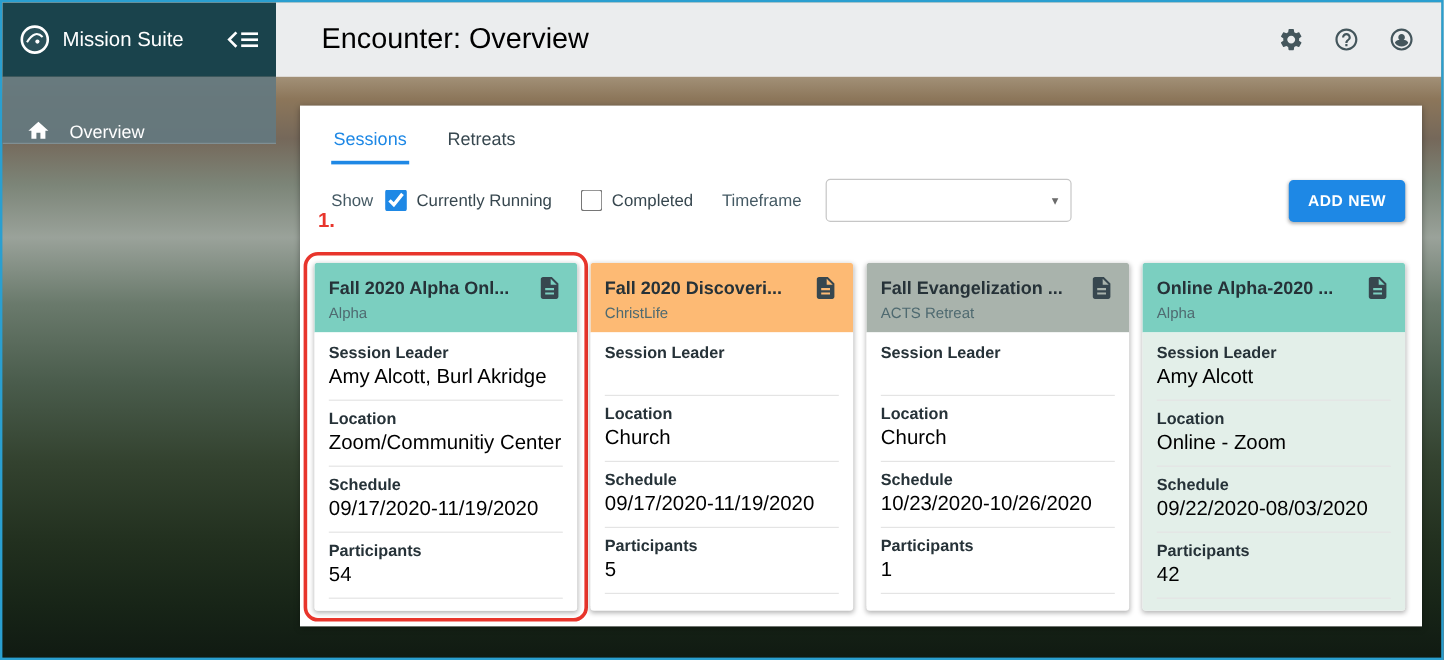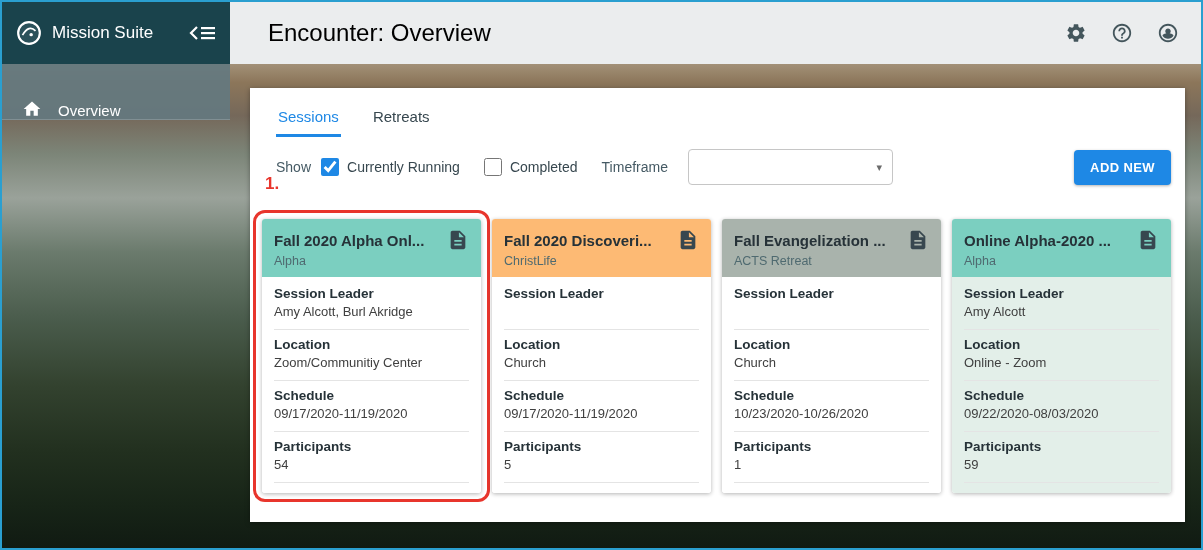--- a/index.html
+++ b/index.html
@@ -59,21 +59,21 @@
   .card { width:219px; background:#fff; border-radius:3px; box-shadow:0 1px 4px rgba(0,0,0,0.3); overflow:hidden; cursor:pointer; }
   .card.highlighted { outline:3px solid #e8352c; outline-offset:6px; }
   .card-header { padding:10px 12px 9px; }
   .card-title-row { display:flex; align-items:center; gap:8px; }
   .card-title { flex:1; font-size:15px; font-weight:600; color:#263238; white-space:nowrap; overflow:hidden; }
   .doc-icon { color:#37474f; display:flex; }
   .card-subtitle { font-size:12.5px; color:#4f6a70; margin-top:3px; }
   .card-body { padding:2px 12px 10px; }
   .field { padding:7px 0 9px; border-bottom:1px solid #e4e4e4; }
   .field-label { font-size:13.5px; font-weight:bold; color:#263238; }
-  .field-value { font-size:13px; color:#404040; margin-top:3px; min-height:16px; }
+  .field-value { font-size:17px; color:#000000; margin-top:3px; min-height:16px; }
 </style>
 </head>
 <body>
 
 <aside class="sidebar">
   <div class="brand">
     <span class="logo">
       <svg width="26" height="26" viewBox="0 0 24 24">
           <circle cx="12" cy="12" r="10" fill="rgba(255,255,255,0.08)" stroke="#fff" stroke-width="2"></circle>
           <path d="M6 14 Q12 4 18 10" stroke="#fff" stroke-width="1.6" fill="none"></path>
@@ -266,19 +266,19 @@
         <div class="field">
           <div class="field-label">Location</div>
           <div class="field-value">Online - Zoom</div>
         </div>
         <div class="field">
           <div class="field-label">Schedule</div>
           <div class="field-value">09/22/2020-08/03/2020</div>
         </div>
         <div class="field">
           <div class="field-label">Participants</div>
-          <div class="field-value">59</div>
+          <div class="field-value">42</div>
         </div>
       </div>
     </div>
 
   </div>
 </main>
 
 </body></html>

